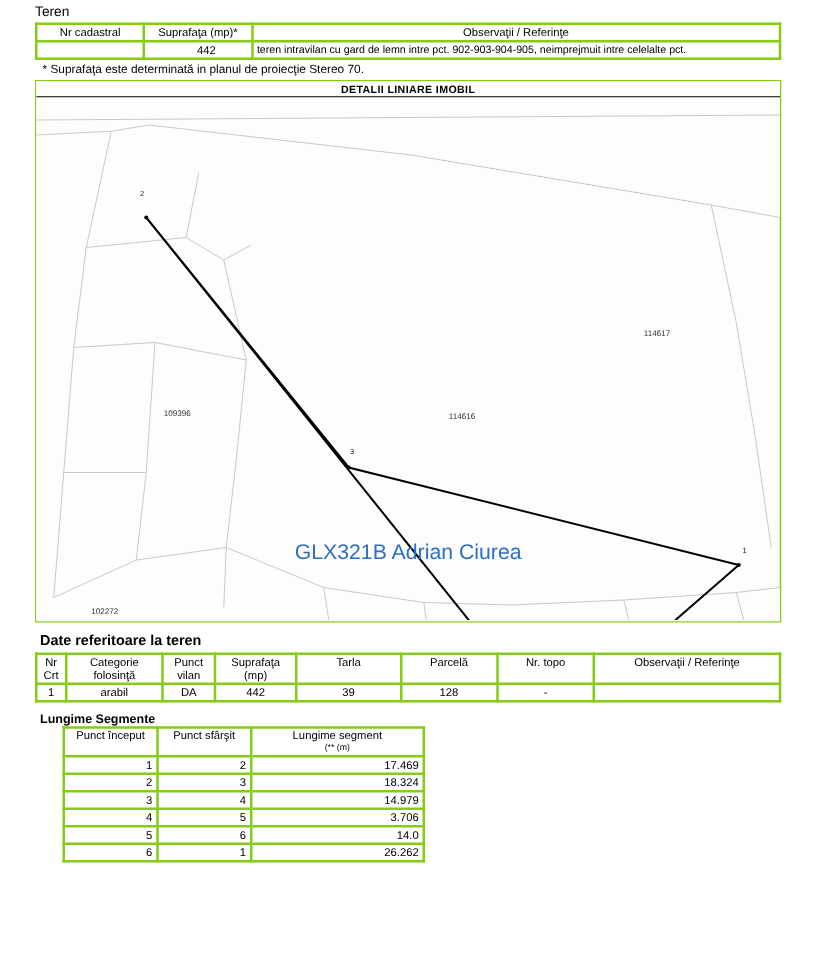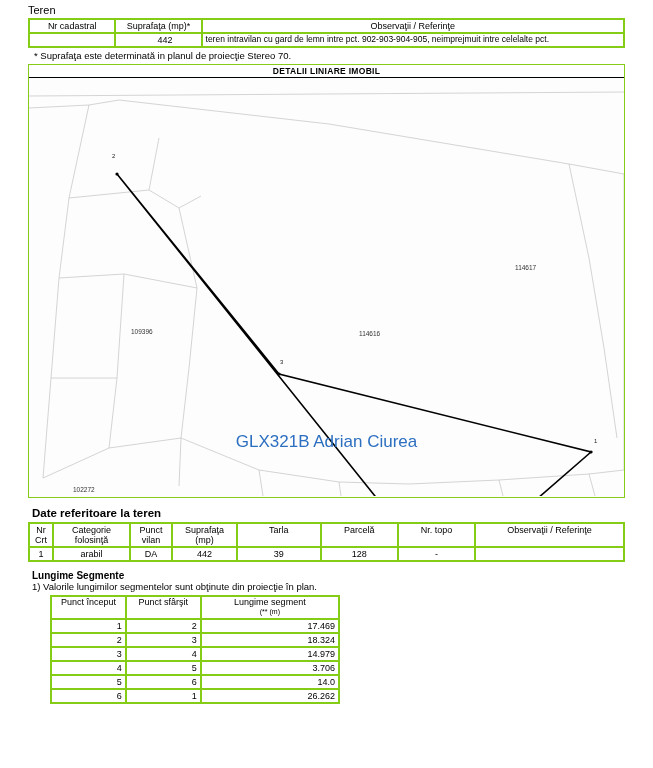--- a/index.html
+++ b/index.html
@@ -260,21 +260,20 @@
         <td>442</td>
         <td>39</td>
         <td>128</td>
         <td>-</td>
         <td class="obs-c"></td>
       </tr>
     </tbody>
   </table>
 
   <div class="lseg-title">Lungime Segmente</div>
-  <div class="lseg-note">1) Valorile lungimilor segmentelor sunt obţinute din proiecţie în plan.</div>
 
   <div class="seg-wrap">
     <table class="grid seg-table">
       <thead>
         <tr>
           <th style="width:26%">Punct început</th>
           <th style="width:26%">Punct sfârşit</th>
           <th class="len">
             <span>Lungime segment</span><br>
             <span class="u">(** (m)</span>

